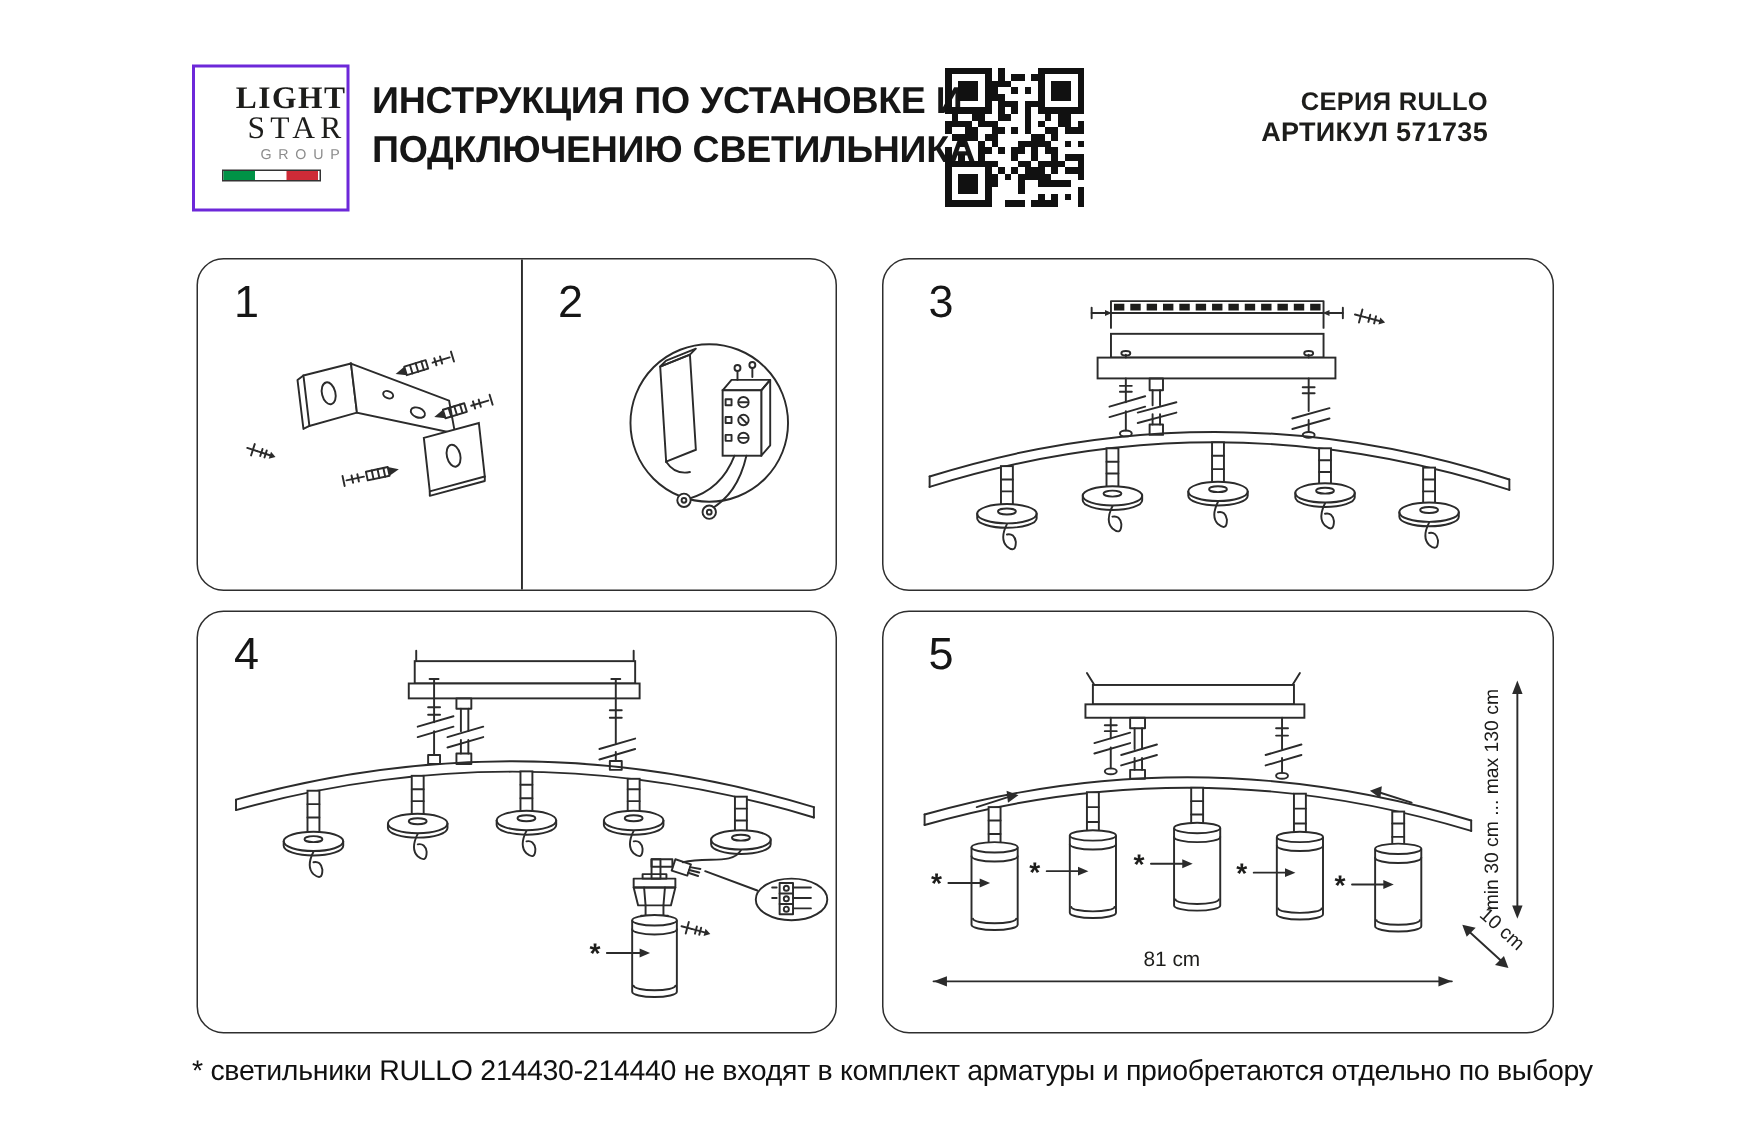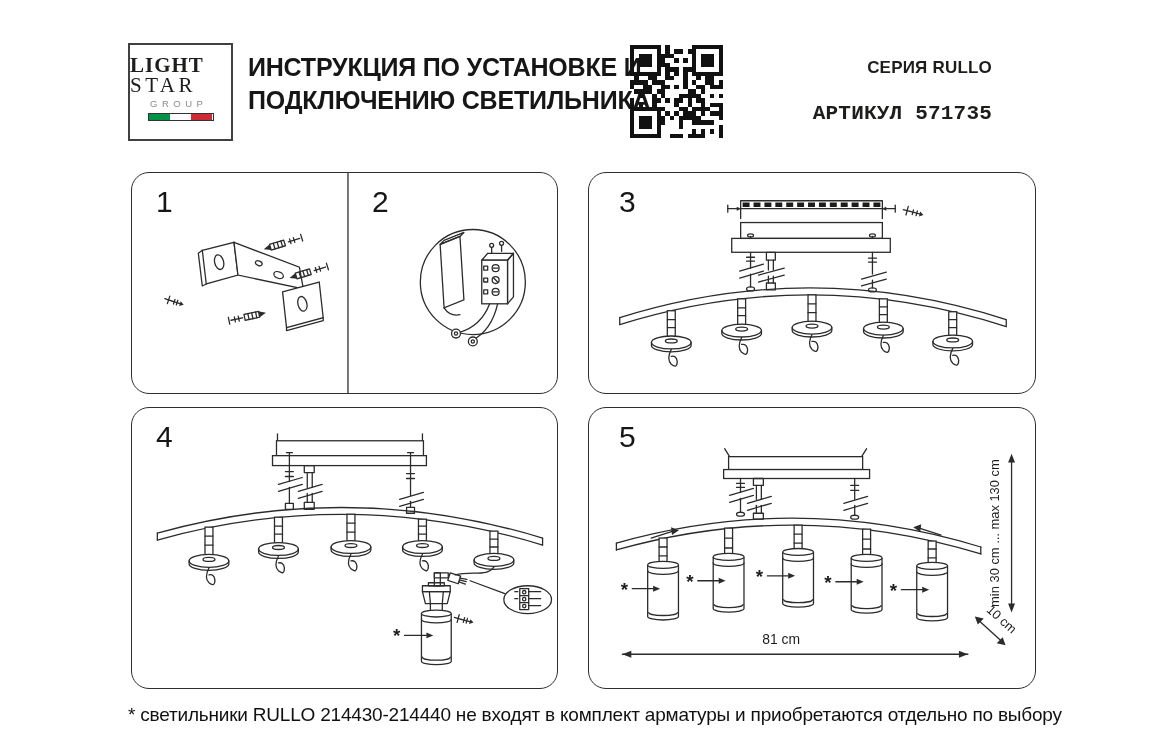--- a/index.html
+++ b/index.html
@@ -1,34 +1,34 @@
 <!DOCTYPE html>
 <html><head>
 <meta charset="utf-8">
 <style>
   html,body{margin:0;padding:0;background:#fff;}
   .page{position:relative;width:1169px;height:750px;background:#fff;overflow:hidden;
         font-family:"Liberation Sans",sans-serif;color:#1d1d1b;}
   
   .logo-box{position:absolute;left:128px;top:43px;width:105px;height:98px;
-            border:2px solid #404040;box-sizing:border-box;text-align:left;}
+            border:2px solid #6d28d9;box-sizing:border-box;text-align:right;}
   .logo-w1{margin-top:10px;font-family:"Liberation Serif",serif;font-weight:bold;
            font-size:21px;letter-spacing:1px;line-height:20px;}
   .logo-w2{font-family:"Liberation Serif",serif;font-weight:normal;font-size:21px;
            letter-spacing:3.5px;line-height:20px;}
   .logo-w3{font-size:9.5px;letter-spacing:4.5px;color:#8c8c8c;margin-top:3px;padding-left:20px;}
   .flag{width:66px;height:8px;margin:4px auto 0;border:1px solid #333;display:flex;box-sizing:border-box;}
   .flag div{flex:1;height:100%;}
   .fg{background:#009246;}.fw{background:#ffffff;}.fr{background:#ce2b37;}
   .title{position:absolute;left:248px;top:51px;font-size:25px;font-weight:bold;
          line-height:33px;letter-spacing:-0.2px;color:#161616;}
   .qr{position:absolute;left:630px;top:44px;width:93px;height:95px;}
   .series-block{position:absolute;left:792px;top:58px;width:200px;text-align:right;}
   .series{font-size:17px;font-weight:bold;letter-spacing:0.2px;}
-  .article{font-size:21px;font-weight:bold;margin-top:24px;letter-spacing:0.2px;font-family:Liberation Mono, monospace;}
+  .article{font-size:18px;font-weight:bold;margin-top:0;letter-spacing:0.2px;}
   
   .panel{position:absolute;border:1.6px solid #2e2e2e;border-radius:18px;box-sizing:border-box;background:#fff;}
   .p12{left:131px;top:172px;width:427px;height:222px;}
   .p3{left:588px;top:172px;width:448px;height:222px;}
   .p4{left:131px;top:407px;width:427px;height:282px;}
   .p5{left:588px;top:407px;width:448px;height:282px;}
   .stepnum{position:absolute;font-size:30px;color:#161616;}
   .panel svg{position:absolute;left:0;top:0;width:100%;height:100%;}
   
   .d{fill:none;stroke:#2b2b2b;stroke-width:1.3;stroke-linecap:round;stroke-linejoin:round;}

